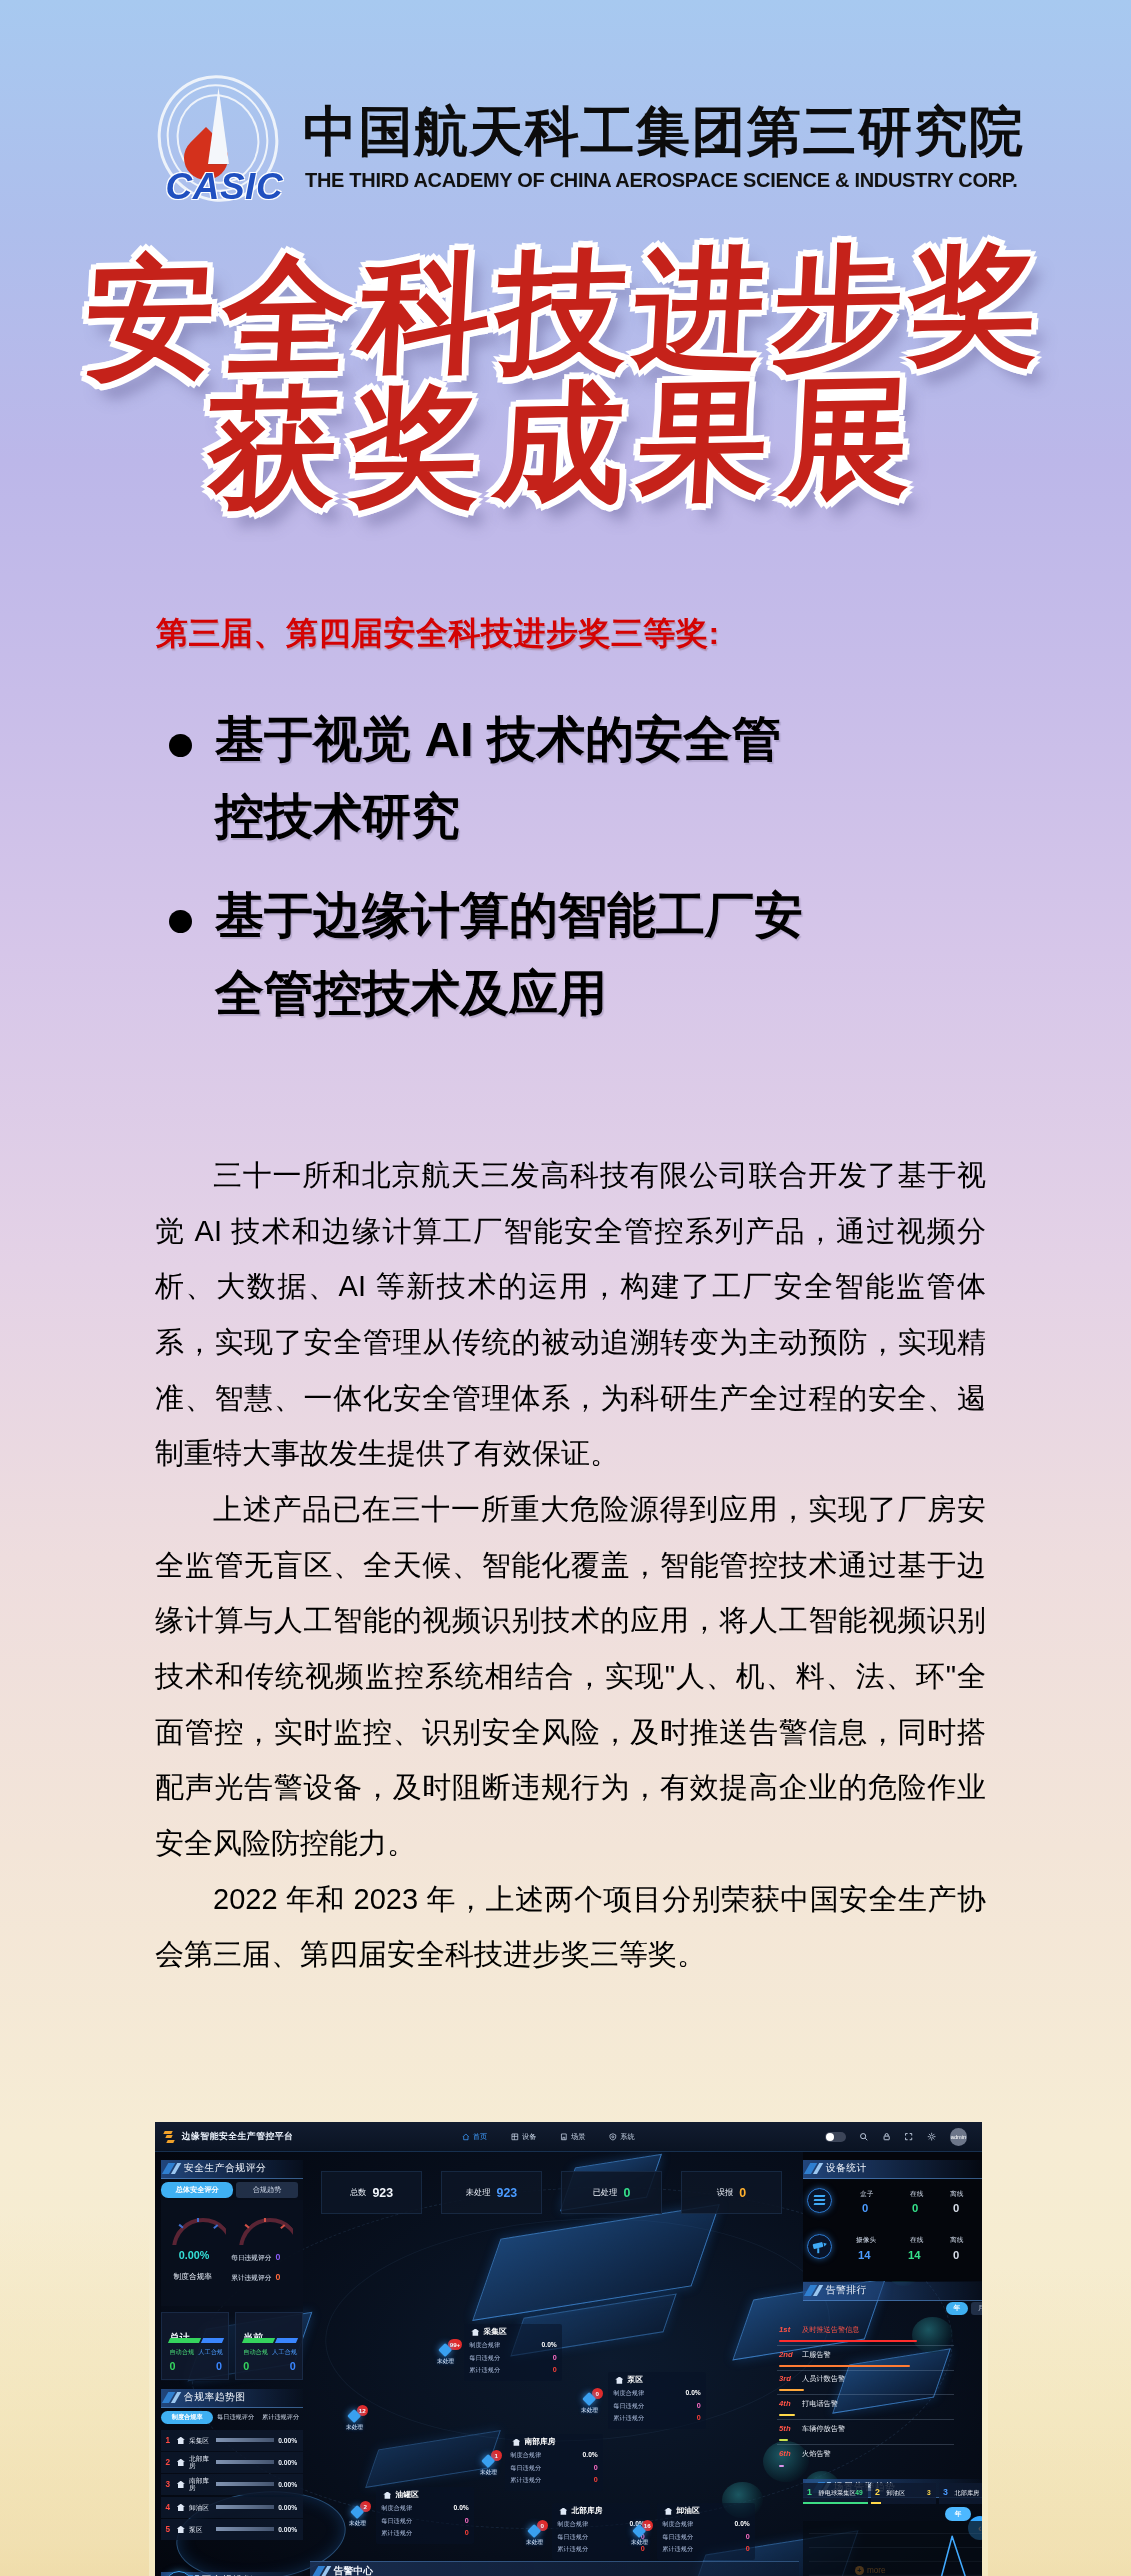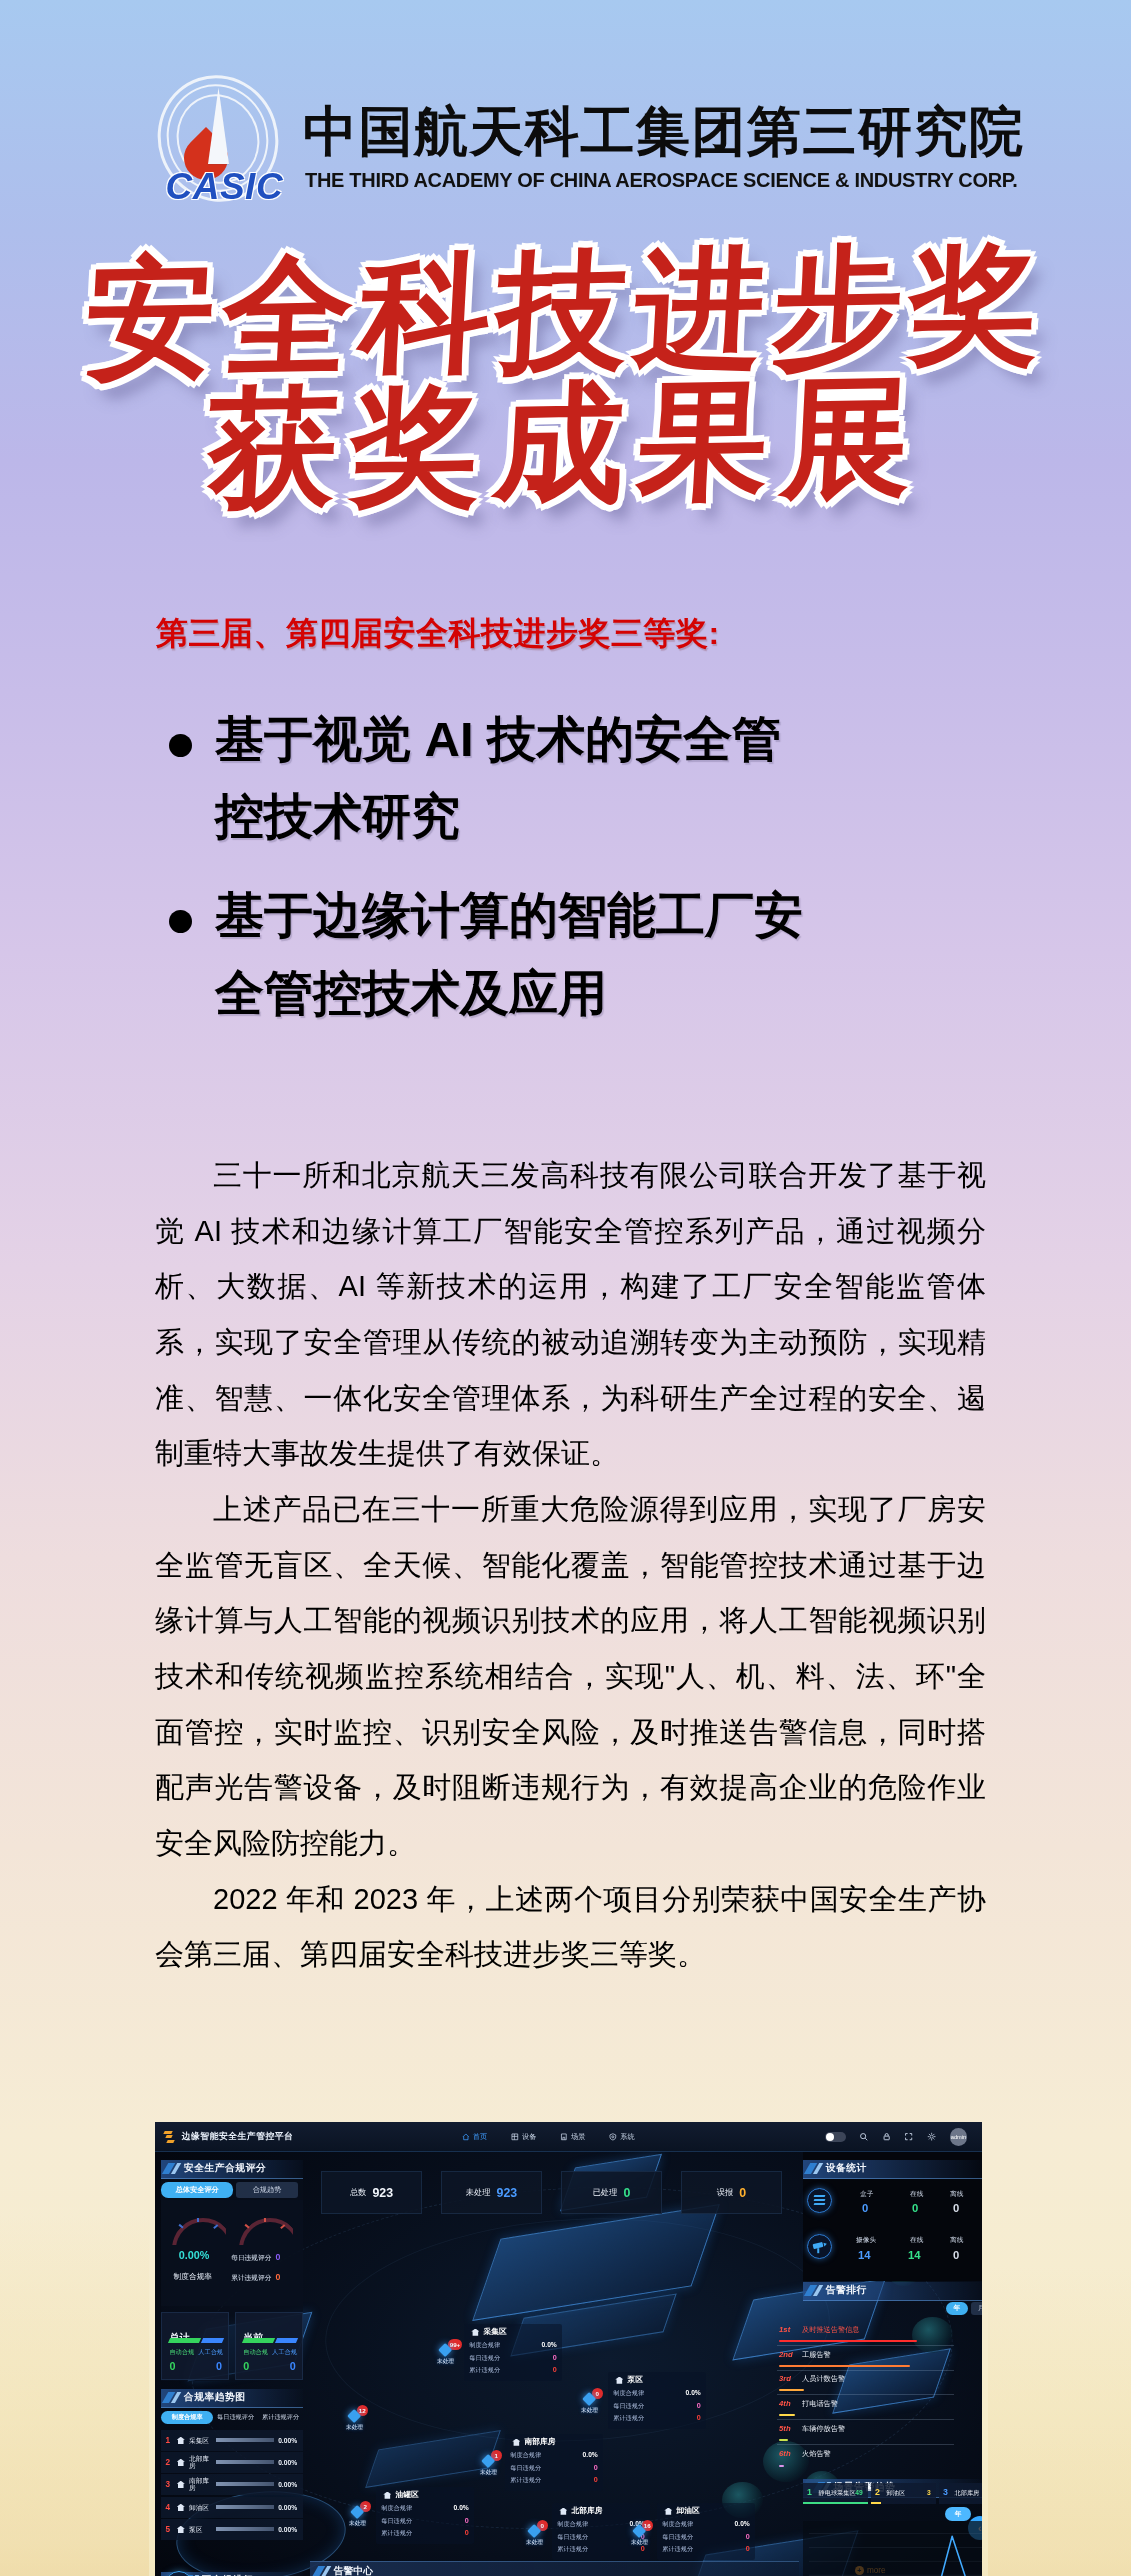--- a/index.html
+++ b/index.html
@@ -94,21 +94,21 @@
   .statbox .lb { font-size:8.2px; color:#eef3fb; }
   .statbox .vl { font-size:12.4px; font-weight:bold; }
   .v-white{ color:#f2f6fc; } .v-blue{ color:#4b9bff; } .v-green{ color:#35e08a; } .v-orange{ color:#ffb02e; }
   
   .phead { position:absolute; height:18.5px; display:flex; align-items:center; padding-left:4.1px;
     background:linear-gradient(90deg, rgba(38,80,142,.85), rgba(10,22,42,.15));
     border-bottom:0.5px solid rgba(92,154,224,.55); }
   .phead .s1,.phead .s2 { display:inline-block; height:11.3px; transform:skewX(-30deg); margin-right:2.1px; }
   .phead .s1 { width:6.7px; background:#2f7fd0; }
   .phead .s2 { width:3.6px; background:#9cc7f0; margin-right:6.2px; }
-  .phead .t { font-size:9.8px; font-weight:bold; color:#f2f6fc; letter-spacing:0.5px; }
+  .phead .t { font-size:9.8px; font-weight:normal; color:#f2f6fc; letter-spacing:0.5px; }
   
   .pill { border-radius:7.2px; background:#3fb0f2; color:#fff; font-weight:bold; display:inline-flex;
     align-items:center; justify-content:center; }
   .tab-dark { border-radius:3px; background:rgba(40,56,82,.8); color:#cfd8e8; display:inline-flex;
     align-items:center; justify-content:center; }
   
   .lpanel-bg { position:absolute; background:rgba(8,15,28,.62); }
   .gauge-card { position:absolute; left:6.2px; top:78px; width:142px; height:106px; background:rgba(9,16,30,.8); }
   .arc { position:absolute; width:54px; height:27px; overflow:hidden; }
   .arc::before { content:""; position:absolute; left:0; top:0; width:54px; height:54px; border-radius:50%;

